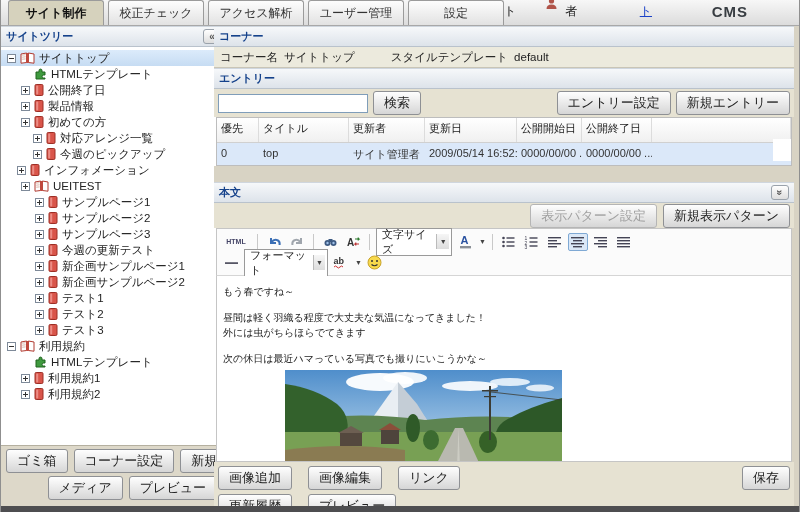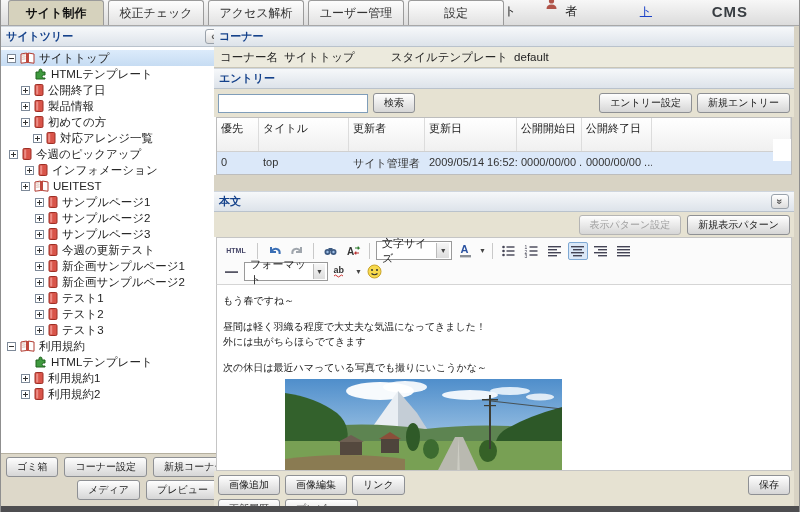--- a/index.html
+++ b/index.html
@@ -17,21 +17,21 @@
   .tab { min-width:96px; text-align:center; padding:4px 10px 3px;
     border:1px solid #9b9b9b; border-bottom:none; border-radius:3px 3px 0 0;
     background:linear-gradient(#fdfdfd,#e2e2e2); font-size:12px; color:#333; cursor:pointer; }
   .tab.active { background:#d6d2bd; font-weight:bold; color:#111; }
   .userarea { margin-left:auto; display:flex; align-items:center; gap:7px; padding:0 8px 5px 0; }
   .userarea .lbl { color:#222; }
   .logout { color:#1a41c8; text-decoration:underline; cursor:pointer; }
   .logo { font-weight:800; font-size:15px; letter-spacing:1px; color:#383d42; margin-left:8px; }
   
   .sidebar { position:absolute; top:26px; left:0; width:231px; bottom:6px;
-    background:#fff; border-right:4px solid #0f766e; display:flex; flex-direction:column; }
+    background:#fff; border-right:6px solid #0f766e; display:flex; flex-direction:column; }
   .panel-hd { height:21px; flex:0 0 21px; background:linear-gradient(#f6f8fa,#dde3ea);
     border-top:1px solid #cfd6de; border-bottom:1px solid #b9c2cc;
     display:flex; align-items:center; padding:0 5px; font-size:11px; font-weight:bold; color:#15428b; }
   .hd-tool { margin-left:auto; width:18px; height:15px; border:1px solid #9aa2ab; border-radius:3px;
     background:linear-gradient(#fff,#ddd); font-size:10px; line-height:13px; text-align:center;
     color:#555; cursor:pointer; }
   .hd-tool.down { transform:none; }
   .hd-tool.down .gl { display:inline-block; transform:rotate(90deg); }
   .tree { flex:1 1 auto; overflow:hidden; padding-top:3px; }
   .tree-row { display:flex; align-items:center; height:16px; font-size:11.5px; cursor:pointer; white-space:nowrap; }
@@ -39,54 +39,54 @@
   .expander { width:9px; height:9px; flex:0 0 9px; border:1px solid #7e8a99; background:#fff; position:relative; margin-right:4px; }
   .expander::before { content:""; position:absolute; left:1px; right:1px; top:3px; height:1px; background:#333; }
   .expander.plus::after { content:""; position:absolute; top:1px; bottom:1px; left:3px; width:1px; background:#333; }
   .expander.none { border:none; background:transparent; }
   .expander.none::before { display:none; }
   .tree-ico { flex:0 0 auto; margin-right:4px; display:inline-flex; }
   .sb-footer { flex:0 0 48px; background:#ddd8c9; border-top:1px solid #b5b0a0; padding:3px 5px; }
   .btnrow { display:flex; gap:6px; margin-bottom:3px; }
   .btnrow.right { justify-content:flex-end; padding-right:4px; }
   .btn { border:1px solid #8e9094; border-radius:3px; background:linear-gradient(#fefefe,#d6d6d6);
-    padding:2px 10px; font-size:10px; color:#222; cursor:pointer; white-space:nowrap; }
+    padding:2px 10px; font-size:13px; color:#222; cursor:pointer; white-space:nowrap; }
   .btn.disabled { color:#a0a0a0; border-color:#b5b5b5; cursor:default; }
   
   .main { position:absolute; top:26px; left:213px; right:5px; bottom:6px; display:flex; flex-direction:column; }
   .inforow { flex:0 0 21px; background:#eceadd; border-bottom:1px solid #c9c5b6;
     display:flex; align-items:center; gap:6px; padding:0 6px; font-size:11.5px; }
   .inforow .gap { width:24px; }
   .entry-controls { flex:0 0 28px; background:#e6e2d2; display:flex; align-items:center; padding:0 4px; gap:5px; }
   .search-input { width:150px; height:19px; border:1px solid #7f9db9; background:#fff; padding:0 3px; font-size:11px; }
   .spacer { flex:1 1 auto; }
   .etable { flex:0 0 46px; border:1px solid #bdbdbd; background:#fff; margin:0 2px; position:relative; }
-  .thead { display:flex; height:34px; background:linear-gradient(#ffffff,#f0f0f0); border-bottom:1px solid #d0d0d0;justify-content:center; }
+  .thead { display:flex; height:25px; background:linear-gradient(#ffffff,#f0f0f0); border-bottom:1px solid #d0d0d0;justify-content:center; }
   .th { font-size:11px; color:#222; padding:3px 4px; border-right:1px solid #dcdcdc; overflow:hidden; white-space:nowrap; cursor:pointer; }
   .trow { display:flex; height:22px; background:#dbe8f9; }
   .td { font-size:11px; color:#333; padding:4px 4px; overflow:hidden; white-space:nowrap; }
   .row-scroll-gap { position:absolute; right:0; top:21px; width:18px; height:22px; background:#fff; }
   .beige-gap { flex:0 0 16px; background:#d8d3c4; }
   .pattern-row { flex:0 0 25px; background:#e6e2d2; display:flex; align-items:center; justify-content:flex-end; gap:6px; padding:0 4px; }
   
   .toolbar { flex:0 0 46px; background:#fbfbfb; border:1px solid #c5c5c5; border-bottom:1px solid #d5d5d5; margin:0 2px; padding:2px 4px; }
   .tb-row { display:flex; align-items:center; height:21px; gap:3px; }
   .tb-sep { width:1px; height:16px; background:#c9c9c9; margin:0 3px; }
   .tb-btn { width:20px; height:18px; display:flex; align-items:center; justify-content:center; border:1px solid transparent; border-radius:2px; cursor:pointer; }
   .tb-btn.sel { border:1px solid #7fa9d4; background:#dbe8f7; }
   .tb-btn.html { width:30px; font-size:7px; font-weight:bold; color:#446; letter-spacing:0; }
-  .tb-select { height:19px; border:1px solid #9a9a9a; background:#fff; display:flex; align-items:center; font-size:11px; padding:0 2px 0 5px; cursor:pointer; color:#222; }
+  .tb-select { height:28px; border:1px solid #9a9a9a; background:#fff; display:flex; align-items:center; font-size:11px; padding:0 2px 0 5px; cursor:pointer; color:#222; }
   .tb-select .arrow { margin-left:auto; width:13px; height:15px; background:linear-gradient(#f6f6f6,#ddd); border-left:1px solid #bbb; display:flex; align-items:center; justify-content:center; font-size:7px; color:#444; }
   .drop-arrow { font-size:7px; color:#444; margin-left:1px; cursor:pointer; }
   .content { flex:0 0 186px; background:#fff; border:1px solid #c5c5c5; border-top:none; margin:0 2px; padding:8px 6px 0; font-size:10px; line-height:15px; color:#222; overflow:hidden; }
   .content .pline { white-space:pre-wrap; }
   .content .pgap { height:11px; }
   .body-image { margin:4px 0 0 62px; display:block; cursor:pointer; }
   .ed-footer { flex:1 1 auto; background:#e6e2d2; padding:4px 4px 0; }
-  .ed-row { display:flex; gap:5px; margin-bottom:4px; align-items:center; }
+  .ed-row { display:flex; gap:16px; margin-bottom:4px; align-items:center; }
   
   .bottom-edge { position:absolute; left:0; right:0; bottom:0; height:6px; background:#4e4e50; }
   svg { display:block; }
 </style>
 </head>
 <body>
 
 <div class="topbar">
   <div class="tabs" id="tabs">
       <div class="tab active">サイト制作</div>
@@ -169,31 +169,31 @@
       <div class="tree-row" style="padding-left: 32px;">
         <span class="expander plus"></span>
         <span class="tree-ico">
           <svg width="10" height="12" viewBox="0 0 10 12">
             <rect x="1" y="0.5" width="8" height="11" rx="1.2" fill="#d9554a" stroke="#9c2e25" stroke-width="1"></rect>
             <rect x="2.2" y="1.6" width="2" height="8.8" rx="1" fill="#eb8d85"></rect>
           </svg>
         </span>
         <span>対応アレンジ一覧</span>
       </div>
-      <div class="tree-row" style="padding-left: 8px;">
+      <div class="tree-row" style="padding-left: 32px;">
         <span class="expander plus"></span>
         <span class="tree-ico">
           <svg width="10" height="12" viewBox="0 0 10 12">
             <rect x="1" y="0.5" width="8" height="11" rx="1.2" fill="#d9554a" stroke="#9c2e25" stroke-width="1"></rect>
             <rect x="2.2" y="1.6" width="2" height="8.8" rx="1" fill="#eb8d85"></rect>
           </svg>
         </span>
         <span>今週のピックアップ</span>
       </div>
-      <div class="tree-row" style="padding-left: 24px;">
+      <div class="tree-row" style="padding-left: 16px;">
         <span class="expander plus"></span>
         <span class="tree-ico">
           <svg width="10" height="12" viewBox="0 0 10 12">
             <rect x="1" y="0.5" width="8" height="11" rx="1.2" fill="#d9554a" stroke="#9c2e25" stroke-width="1"></rect>
             <rect x="2.2" y="1.6" width="2" height="8.8" rx="1" fill="#eb8d85"></rect>
           </svg>
         </span>
         <span>インフォメーション</span>
       </div>
       <div class="tree-row" style="padding-left: 20px;">

